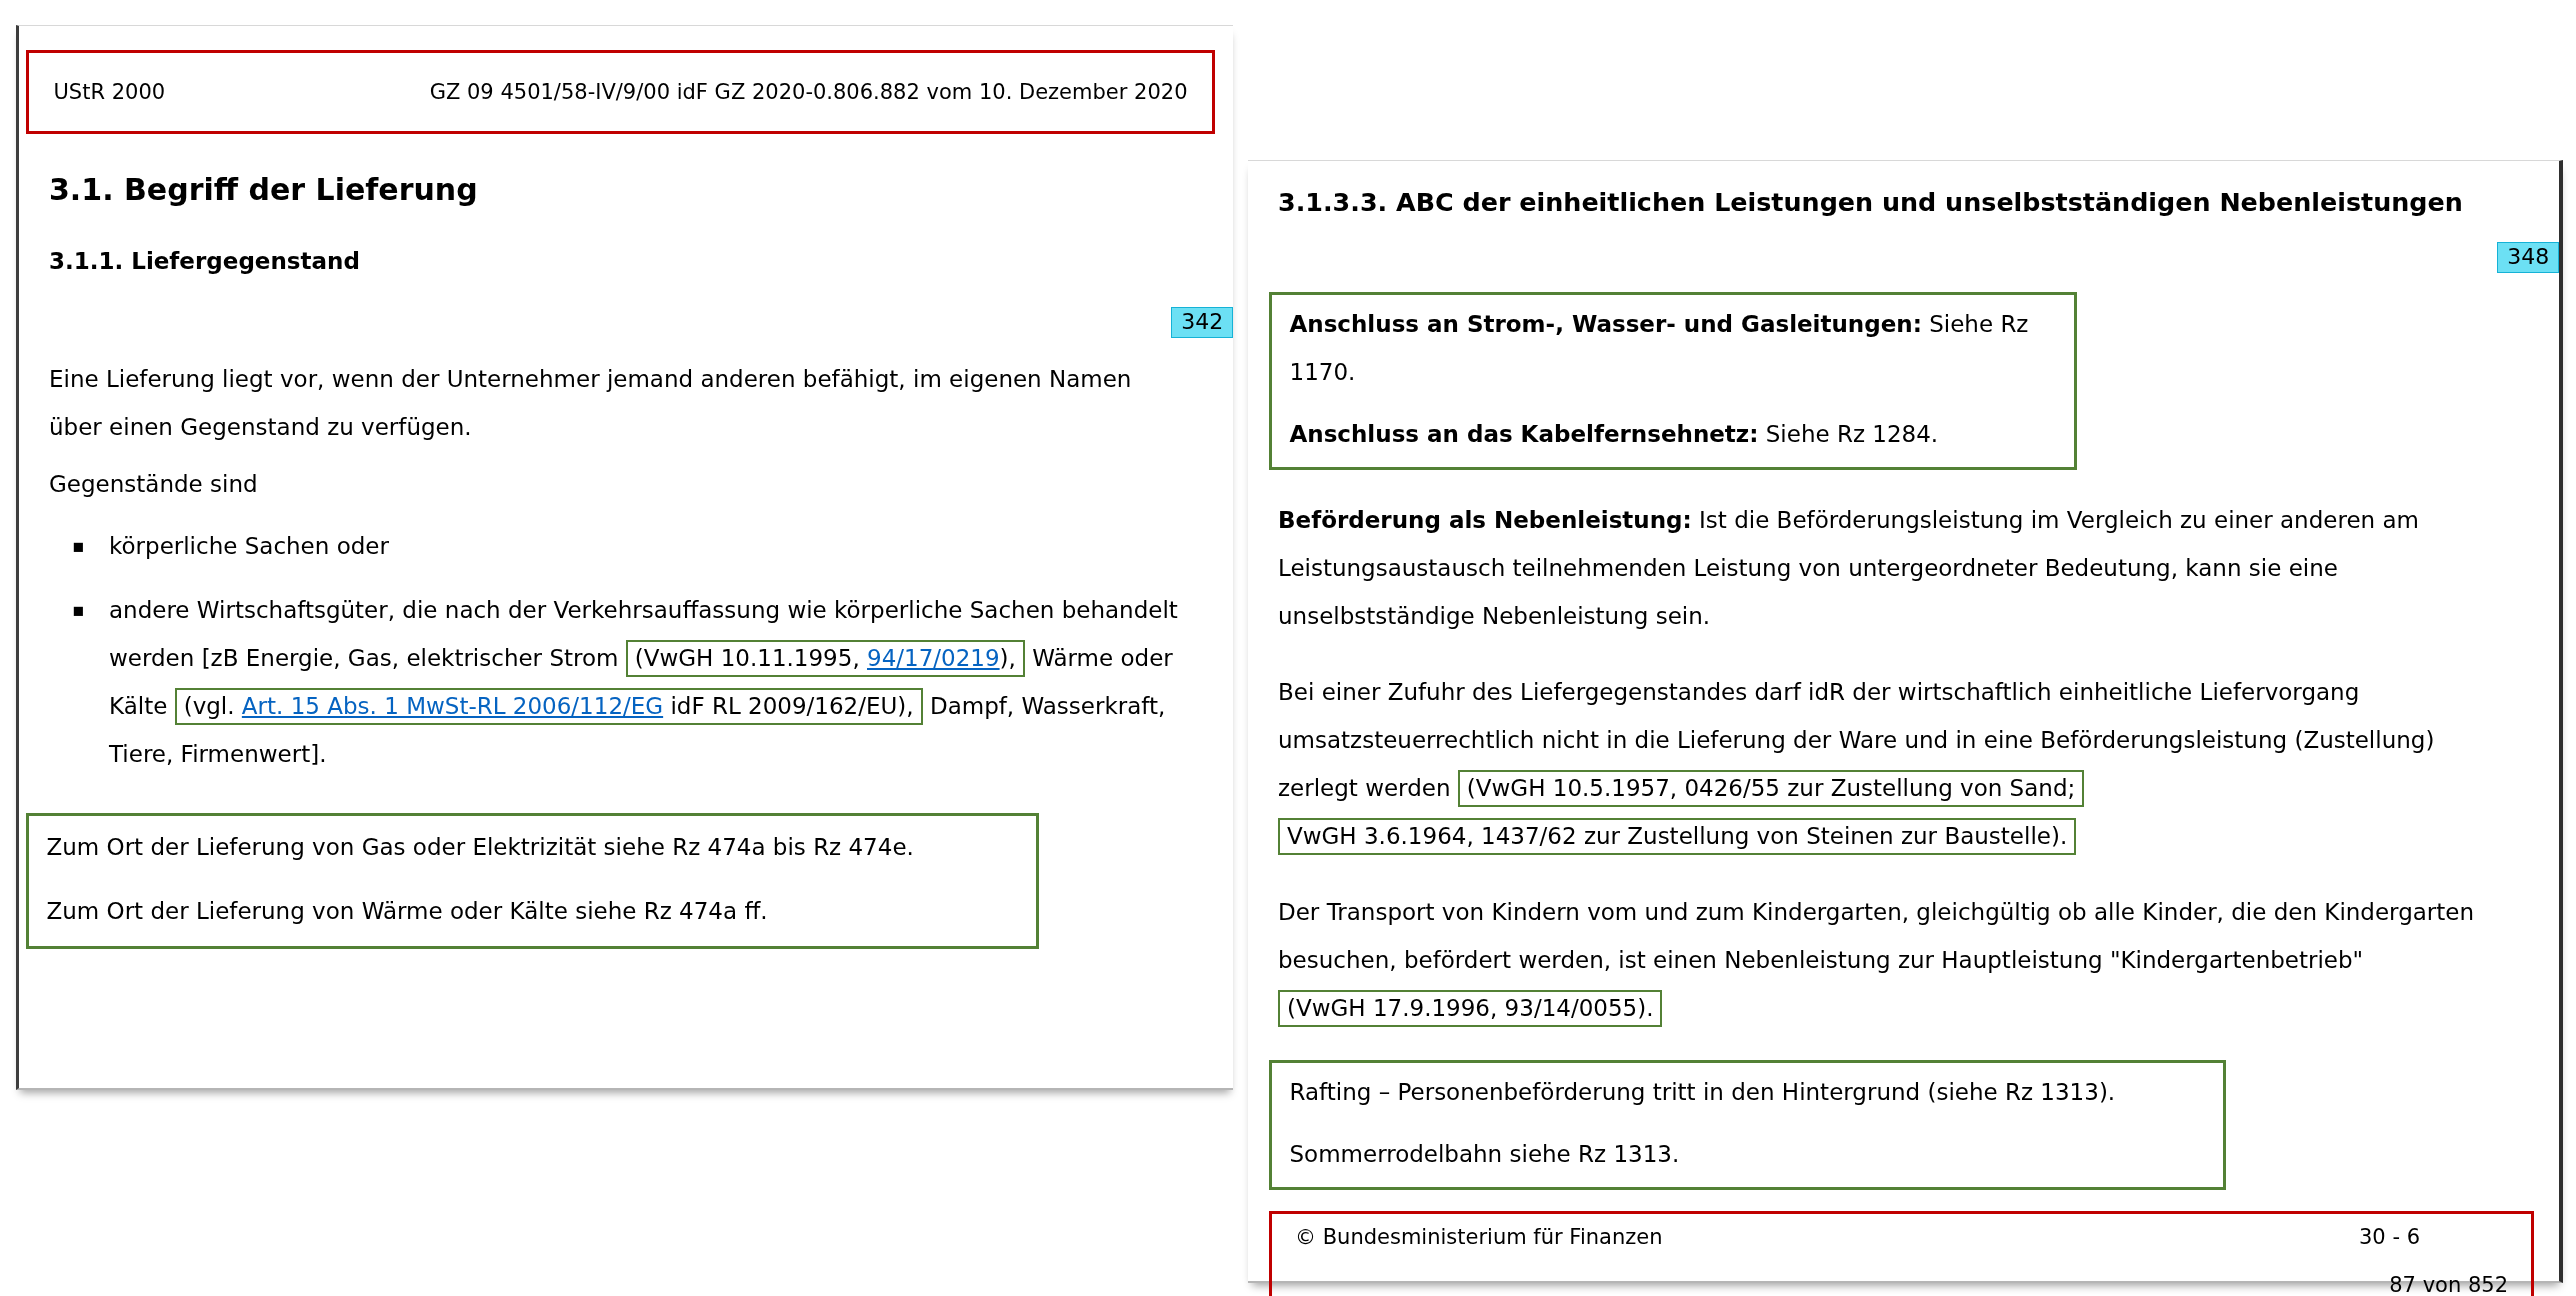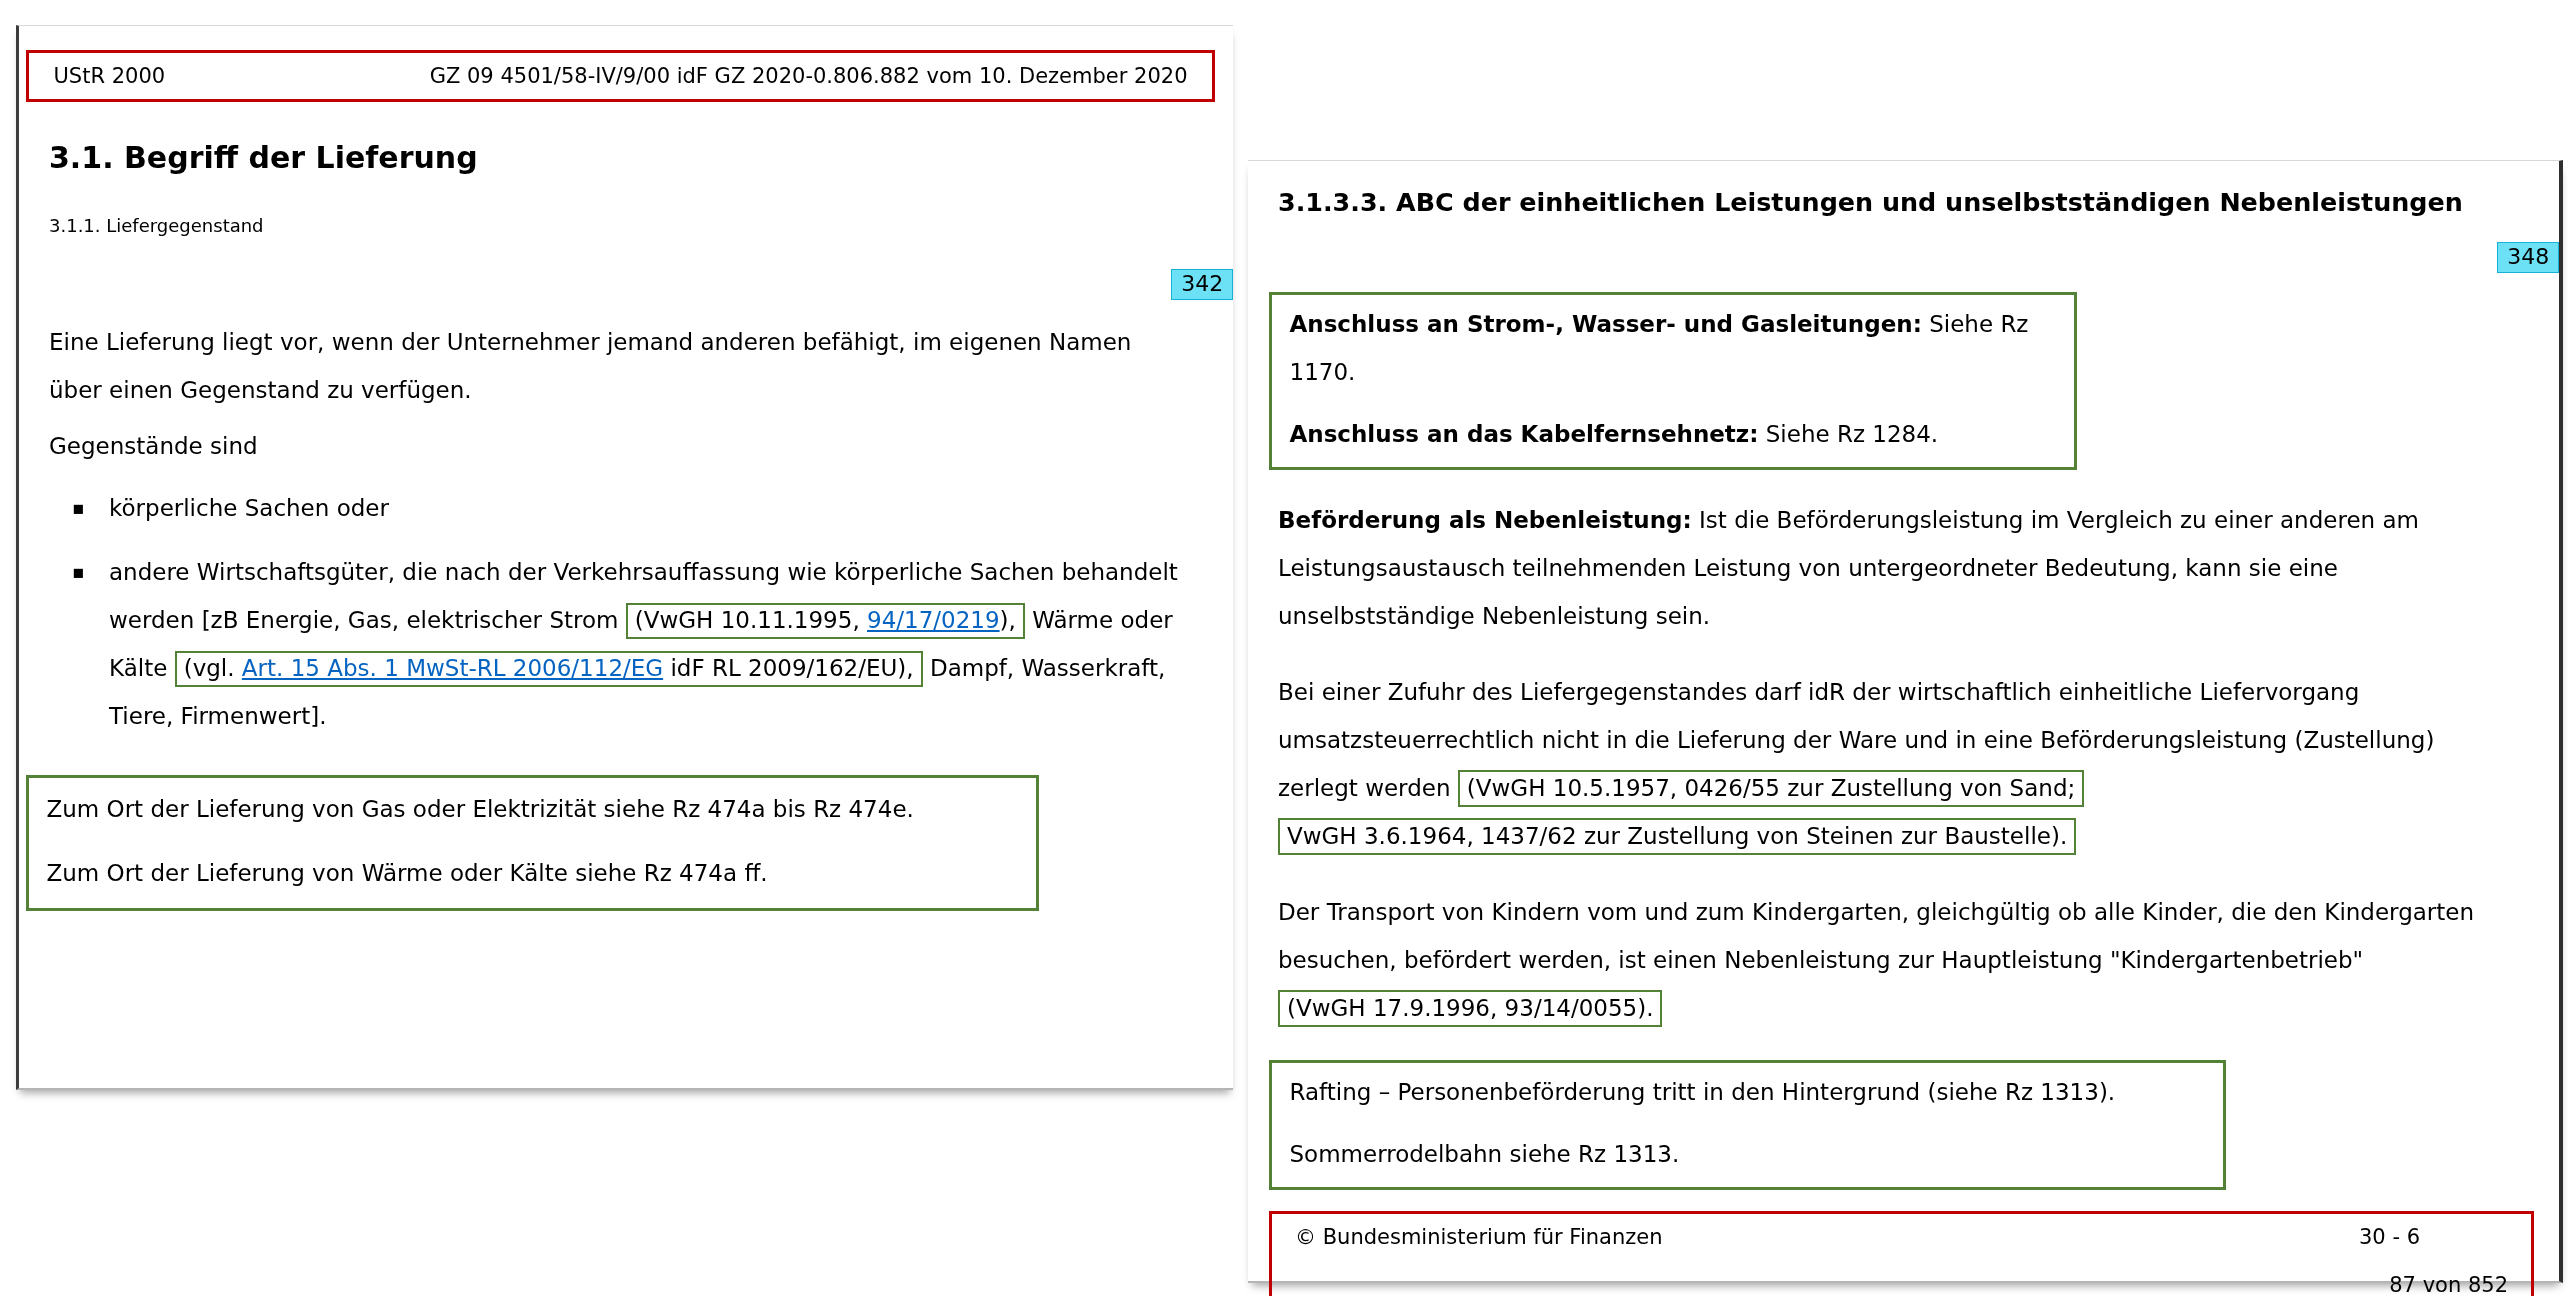--- a/index.html
+++ b/index.html
@@ -24,27 +24,27 @@
   }
   .page-right{
     left:1248px;top:160px;width:1311px;height:1120px;
     border-right:4.4px solid #2f2f2f;border-top:0.9px solid #d8d8d8;
     border-bottom:2.6px solid #b5b5b5;
     box-shadow:0 6.1px 8.8px -3.5px rgba(0,0,0,.4);
   }
   .frame-red{border:3.5px solid var(--red);}
   .frame-green{border:3.5px solid var(--green);}
   .header-box{
-    margin:24.5px 0 0 7px;width:1189px;height:52px;
+    margin:24.5px 0 0 7px;width:1189px;height:84px;
     display:flex;align-items:center;justify-content:space-between;
     padding:0 24.5px;font-size:21px;box-sizing:border-box;
   }
   .h1{margin:53px 75px 0 30px;font-size:33px;font-weight:bold;line-height:1.15;}
   .h2{margin:39px 75px 0 30px;font-size:30px;font-weight:bold;line-height:1.15;}
-  .h3{margin:40px 75px 0 30px;font-size:18px;font-weight:normal;line-height:1.15;}
+  .h3{margin:40px 75px 0 30px;font-size:23px;font-weight:bold;line-height:1.15;}
   .badge-row{margin:33px 0 0 30px;line-height:1;text-align:right;}
   .page-right .badge-row{margin-top:24.5px;}
   .rz-badge{
     display:inline-block;background:var(--badge);
     border:1.8px solid var(--badge-border);
     padding:2.6px 8.8px 4.4px;font-size:22px;
   }
   p{margin:0;padding:0;}
   .para{font-size:23px;line-height:48px;}
   .page-left .para{margin:17.5px 75px 0 30px;}

